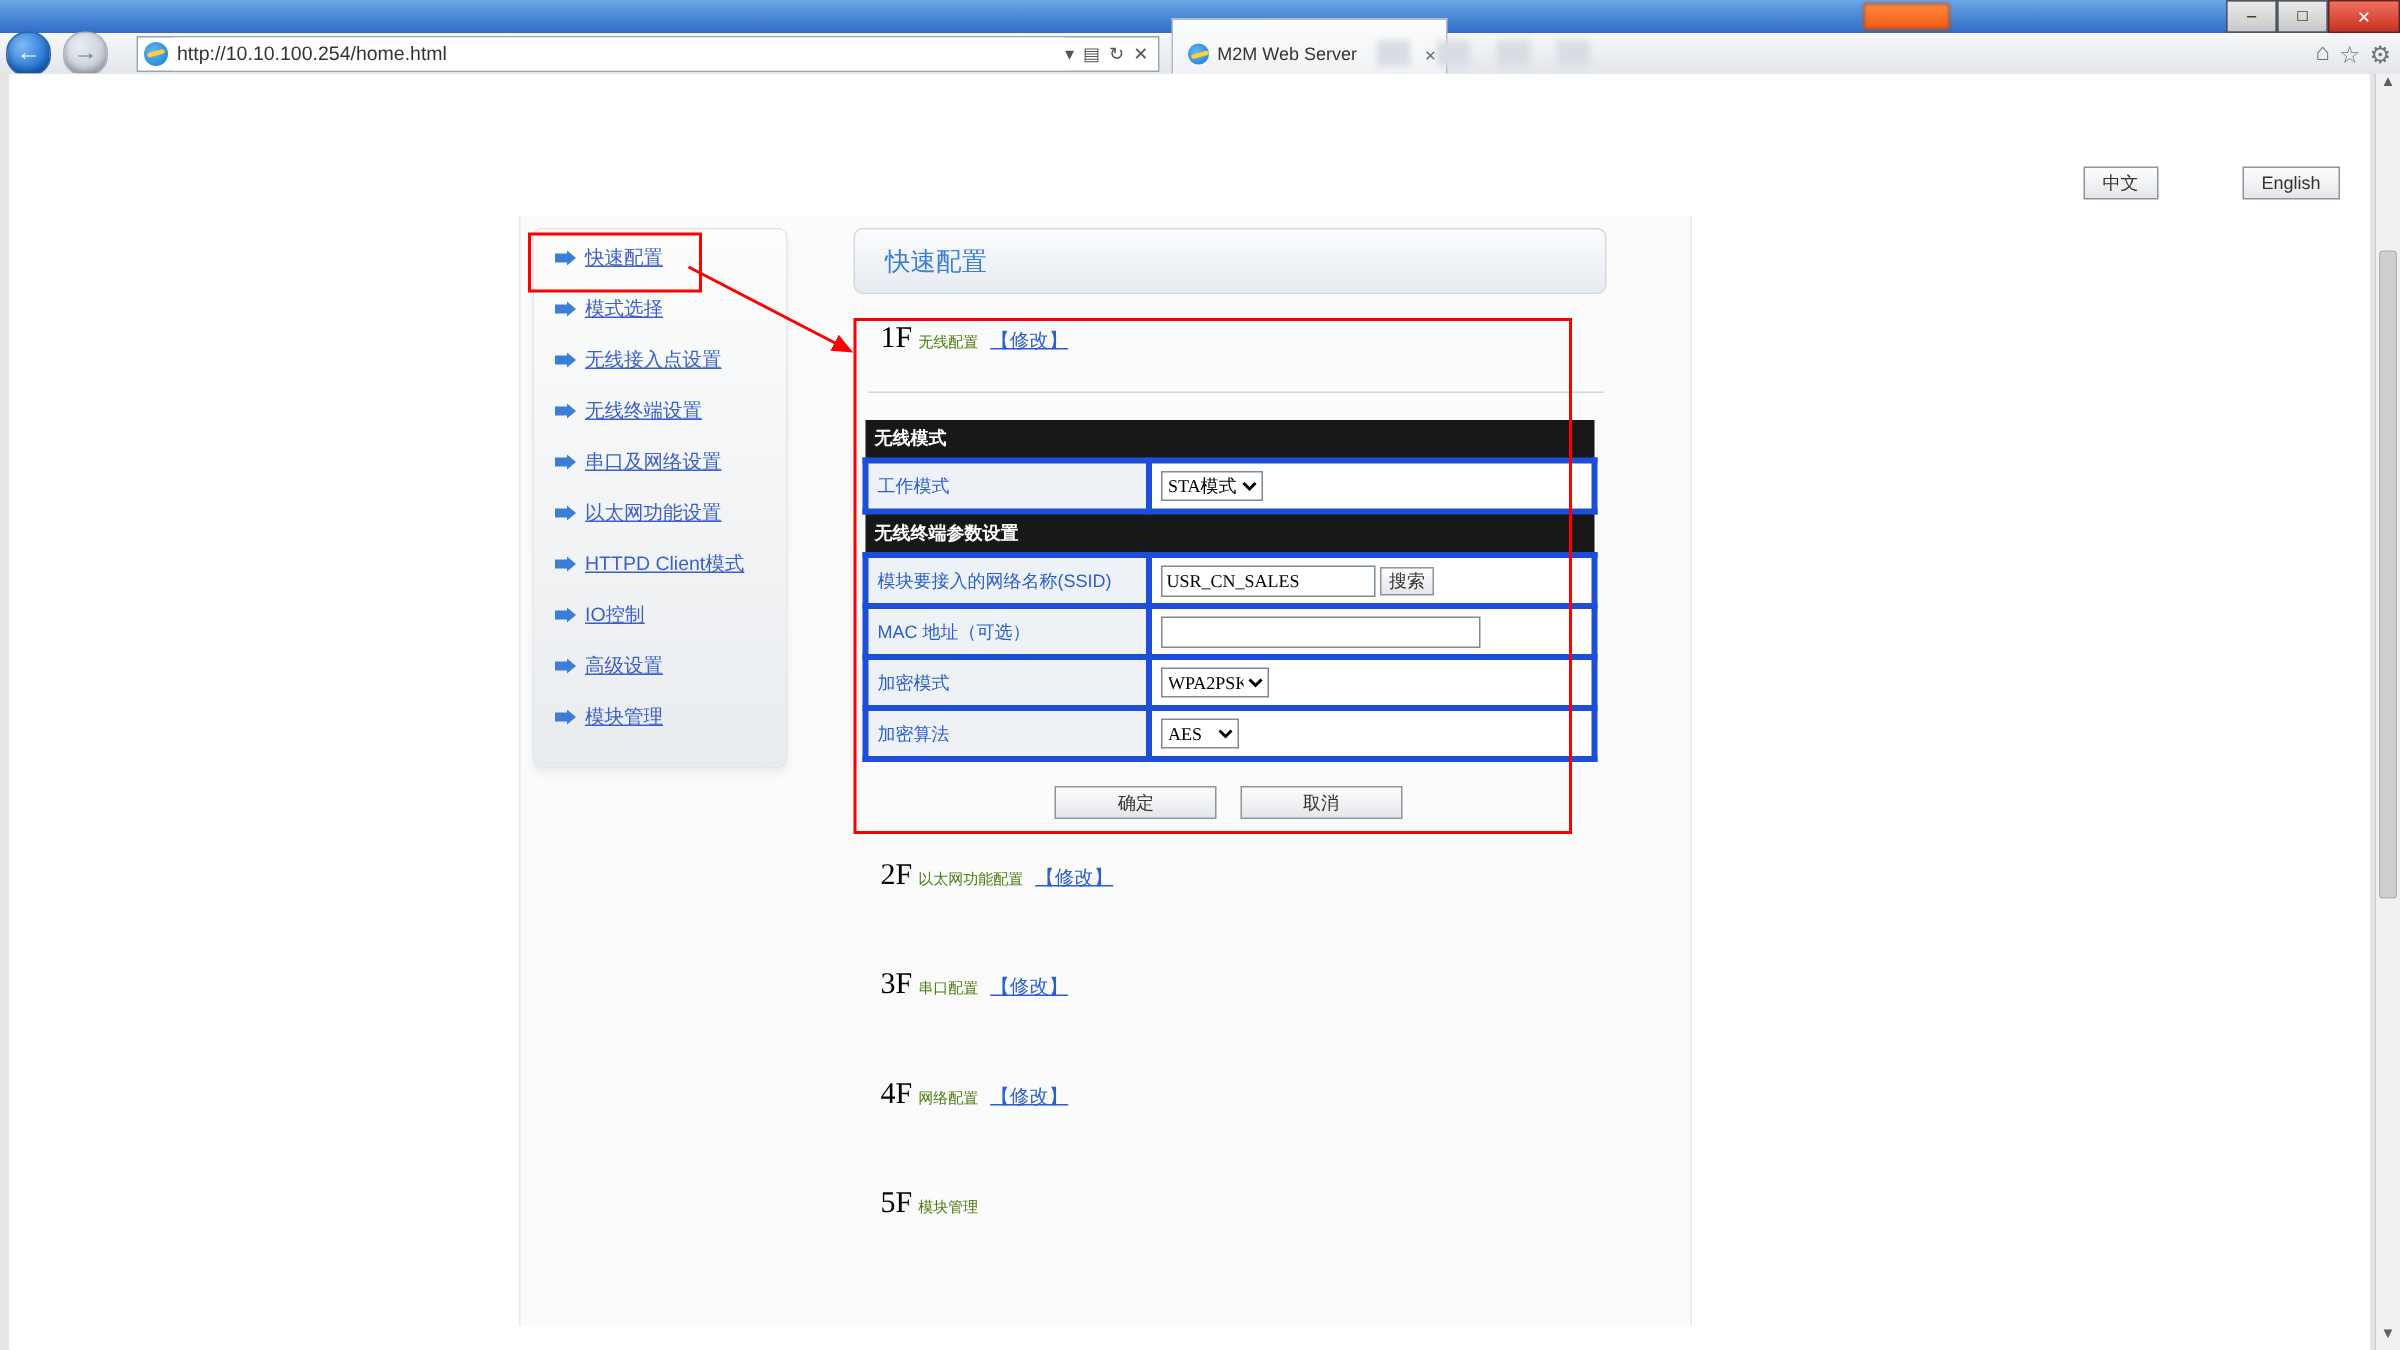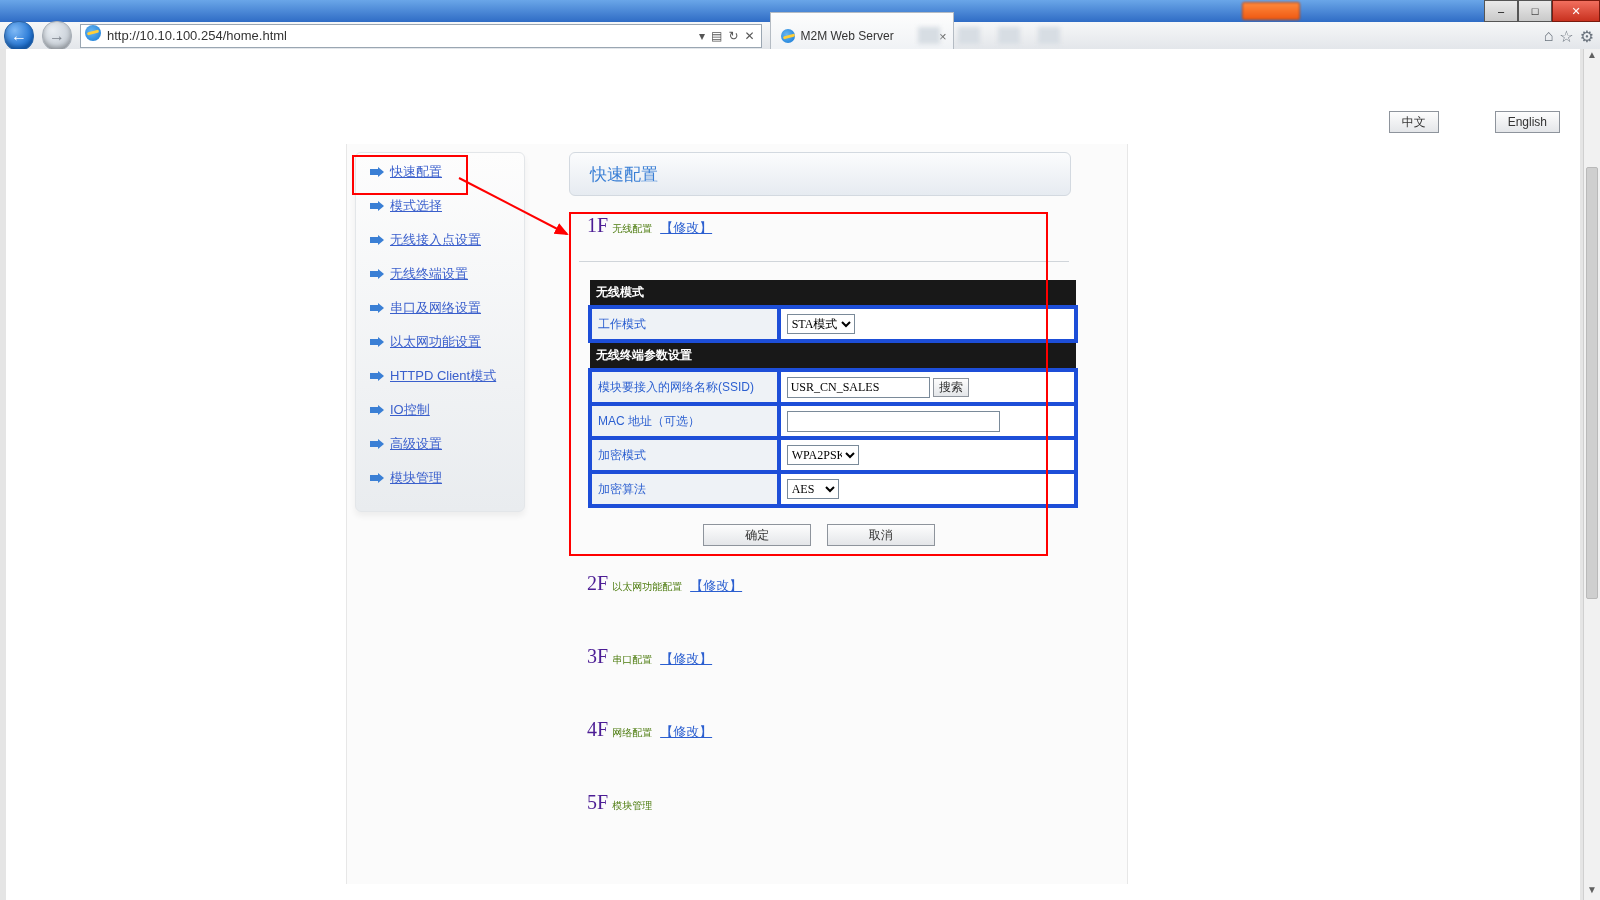--- a/index.html
+++ b/index.html
@@ -7,21 +7,21 @@
   .taskbar .blur-item{display:inline-block;height:22px;margin-right:30px;color:#fff;font-size:12px;filter:blur(2px);opacity:.8}
   .taskbar .win-btns{position:absolute;right:0;top:0;height:22px;display:flex}
   .taskbar .wbtn{width:32px;height:20px;display:flex;align-items:center;justify-content:center;font-size:11px}
   .taskbar .wmin{background:linear-gradient(#eaeaea,#c9c9c9);border:1px solid #555}
   .taskbar .wmax{background:linear-gradient(#eaeaea,#c9c9c9);border:1px solid #555}
   .taskbar .wclose{background:linear-gradient(#f26f5e,#c8311f);border:1px solid #7a1a0e;color:#fff;width:46px}
   .taskbar .orange-btn{position:absolute;right:300px;top:2px;width:56px;height:16px;background:linear-gradient(#ff8a3d,#f05a13);border:1px solid #c14810;border-radius:2px;filter:blur(1px)}
   .ie-chrome{height:27px;background:linear-gradient(#f6f7f8,#e3e6ea);border-bottom:1px solid #b8bdc4;display:flex;align-items:center;position:relative}
   .nav-arrow{width:28px;height:28px;border-radius:14px;background:radial-gradient(circle at 35% 30%,#7fb9f5,#1b6fd1 70%);margin:0 4px;display:flex;align-items:center;justify-content:center;color:#fff;font-size:16px;box-shadow:inset 0 -3px 5px rgba(0,0,0,.3);border:1px solid #2a64a7}
   .nav-arrow.fwd{background:radial-gradient(circle at 35% 30%,#e8edf2,#c8cfd7 70%);color:#7b828b;border-color:#a9b0b8}
-  .addr-wrap{flex:0 0 650px;height:22px;border:1px solid #9aa6b2;background:#fff;display:flex;margin-left:4px}
+  .addr-wrap{flex:0 0 650px;height:22px;border:1px solid #9aa6b2;background:#fff;display:flex;align-items:center;margin-left:15px}
   .ie-e{width:16px;height:16px;margin:0 4px;background:radial-gradient(circle at 40% 40%,#69b7f1,#1177d6);border-radius:50%;position:relative}
   .ie-e::after{content:"";position:absolute;left:2px;top:6px;width:12px;height:3px;background:#ffcf3a;border-radius:2px;transform:rotate(-15deg)}
   .addr-text{border:none;outline:none;height:20px;width:590px;font-family:Arial;font-size:13px;color:#333}
   .addr-icons{margin-left:auto;display:flex;align-items:center;gap:6px;padding-right:6px;color:#555;font-size:12px}
   .addr-icons span{cursor:pointer}
   .tab{margin-left:8px;height:23px;width:170px;background:linear-gradient(#fdfdfd,#eceff3);border:1px solid #b4bbc3;border-bottom:none;display:flex;align-items:center;padding:12px 6px;font-size:12px;color:#333}
   .tab .ie-e{width:14px;height:14px;margin-right:6px}
   .tab .tab-x{margin-left:auto;color:#666;cursor:pointer;font-size:13px}
   .tab-blur-strip{position:absolute;left:918px;top:5px;height:17px;display:flex;gap:18px}
   .tab-blur-strip div{width:22px;height:17px;background:#d7dde3;filter:blur(2px)}
@@ -41,24 +41,24 @@
   .nav-arrow-ico{width:14px;height:10px;margin-right:6px;position:relative;flex-shrink:0}
   .nav-arrow-ico::before{content:"";position:absolute;left:0;top:2px;width:8px;height:6px;background:#3a7fd5}
   .nav-arrow-ico::after{content:"";position:absolute;left:8px;top:0;border-top:5px solid transparent;border-bottom:5px solid transparent;border-left:6px solid #3a7fd5}
   .nav-label{color:#3a5fcc;text-decoration:underline;font-size:13px}
   .red-box-nav{position:absolute;left:-4px;top:2px;width:112px;height:36px;border:2px solid #f00}
   .main{position:absolute;left:222px;top:8px;right:6px;bottom:0}
   .title-bar{width:480px;height:42px;background:linear-gradient(#fbfcfd,#e6ebf1);border:1px solid #d3d9e0;border-radius:6px;display:flex;align-items:center;padding-left:20px}
   .title-bar span{color:#3a7fd5;font-size:17px;font-family:"SimSun"}
   .red-box-main{position:absolute;left:0;top:60px;width:475px;height:340px;border:2px solid #f00}
   .sec-head{display:flex;align-items:baseline;margin-top:10px}
-  .sec-idx{color:#4c1d95;font-family:"Times New Roman",serif;font-size:20px;margin-right:4px;margin-left:18px}
+  .sec-idx{color:#000000;font-family:"Times New Roman",serif;font-size:20px;margin-right:4px;margin-left:18px}
   .sec-label{color:#4d7c0f;font-size:10px}
   .sec-modify{color:#2b5fd0;text-decoration:underline;margin-left:8px;font-size:13px;cursor:pointer}
-  .tbl{border-collapse:collapse;width:490px;margin-left:19px;margin-top:30px;font-size:12px}
+  .tbl{border-collapse:collapse;width:490px;margin-left:6px;margin-top:30px;font-size:12px}
   .tbl .hdr td{background:#181818;color:#fff;font-weight:bold;padding:4px 6px}
   .tbl .row td{border:4px solid #1d4ed8;background:#eef2f6;padding:4px 6px;height:22px}
   .tbl .row .lbl{color:#2b5fd0;width:190px}
   .tbl .row .val{background:#fff;width:290px}
   .sel{font-family:"SimSun";font-size:12px;height:20px;border:1px solid #7a8a99;background:#fff}
   .txt{width:135px;height:17px;border:1px solid #7a8a99;font-family:Liberation Serif, serif;font-size:12px;padding:1px 3px}
   .txt.wide{width:205px}
   .btn-row{text-align:center;margin-top:16px}
   .btn-row .btn-ie{width:108px;margin:0 6px}
   .arrow-svg{position:absolute;left:448px;top:185px;pointer-events:none}

